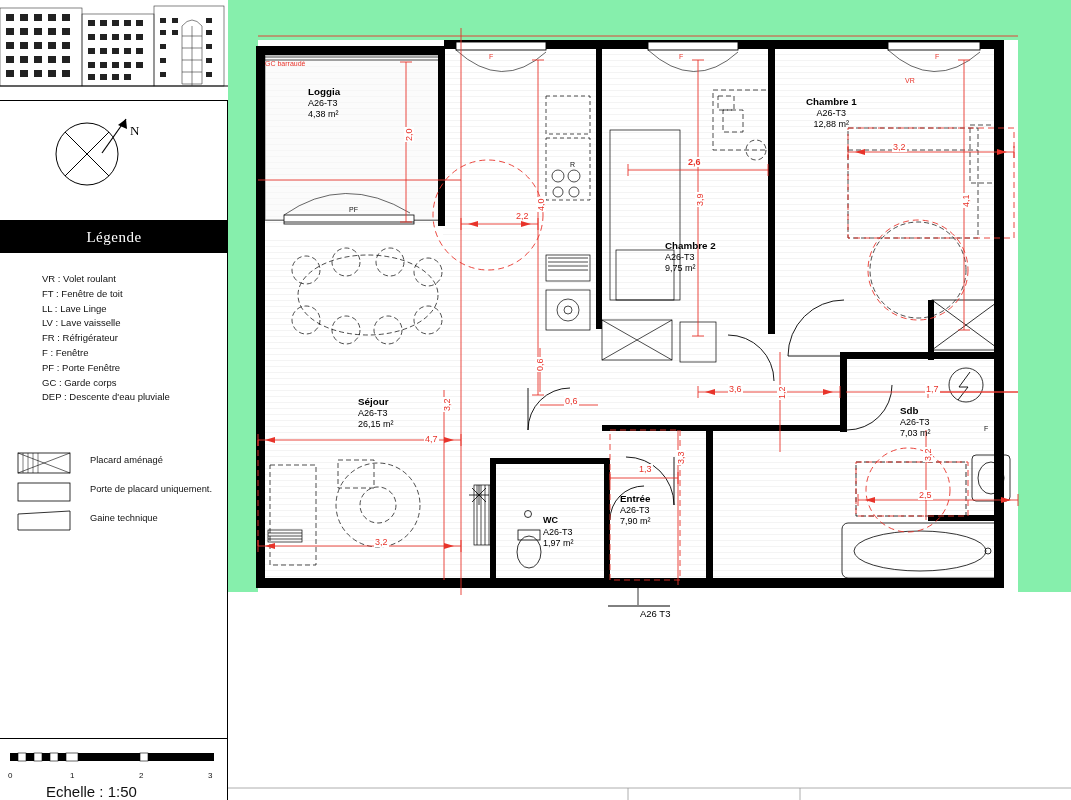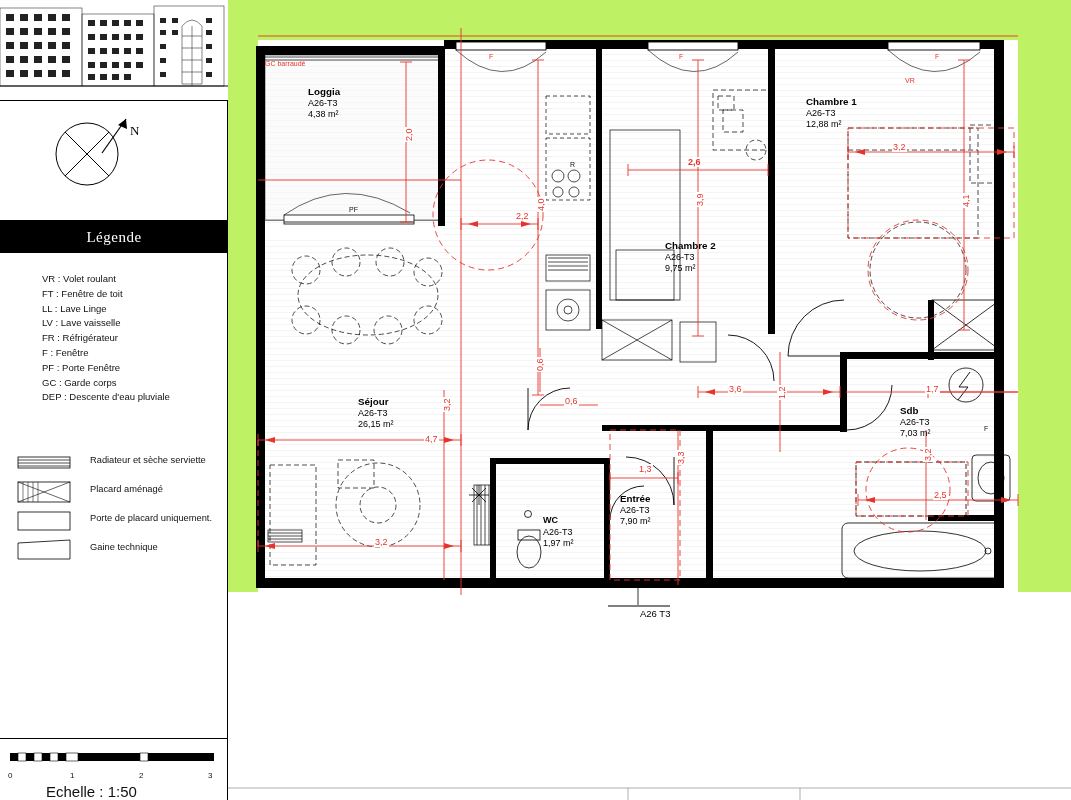--- a/index.html
+++ b/index.html
@@ -135,21 +135,21 @@
     font-size: 15px;
     color: #111;
     padding-left: 20px;
   }
 
   
   #drawing {
     position: absolute;
     left: 228px; top: 0;
     width: 843px; height: 592px;
-    background: #bef264;
+    background: #86efac;
   }
   #drawing svg { display:block; }
 
   .room-label {
     position: absolute;
     font-size: 9px;
     line-height: 11.5px;
     color: #000;
     white-space: nowrap;
   }
@@ -307,29 +307,20 @@
       <div>LV : Lave vaisselle</div>
       <div>FR : Réfrigérateur</div>
       <div>F : Fenêtre</div>
       <div>PF : Porte Fenêtre</div>
       <div>GC : Garde corps</div>
       <div>DEP : Descente d'eau pluviale</div>
     </div>
 
     <div id="symbols">
 
-      <div class="sym-row">
-        <svg class="sym-art" viewBox="0 0 60 26">
-          <rect x="4" y="7" width="52" height="11" fill="none" stroke="#000" stroke-width="0.8"></rect>
-          <line x1="4" y1="10" x2="56" y2="10" stroke="#000" stroke-width="0.7"></line>
-          <line x1="4" y1="13" x2="56" y2="13" stroke="#000" stroke-width="0.7"></line>
-          <line x1="4" y1="16" x2="56" y2="16" stroke="#000" stroke-width="0.7"></line>
-        </svg>
-        <div class="sym-label">Radiateur et sèche serviette</div>
-      </div>
 
       <div class="sym-row">
         <svg class="sym-art" viewBox="0 0 60 26">
           <rect x="4" y="3" width="52" height="20" fill="none" stroke="#000" stroke-width="0.8"></rect>
           <line x1="4" y1="3" x2="56" y2="23" stroke="#000" stroke-width="0.6"></line>
           <line x1="4" y1="23" x2="56" y2="3" stroke="#000" stroke-width="0.6"></line>
           <line x1="9" y1="3" x2="9" y2="23" stroke="#000" stroke-width="0.5"></line>
           <line x1="14" y1="3" x2="14" y2="23" stroke="#000" stroke-width="0.5"></line>
           <line x1="19" y1="3" x2="19" y2="23" stroke="#000" stroke-width="0.5"></line>
           <line x1="24" y1="3" x2="24" y2="23" stroke="#000" stroke-width="0.5"></line>
@@ -695,21 +686,21 @@
       <line x1="400" y1="788" x2="400" y2="800" stroke="#999" stroke-width="0.8"></line>
       <line x1="572" y1="788" x2="572" y2="800" stroke="#999" stroke-width="0.8"></line>
     </svg>
 
     <div class="room-label" style="left:80px;  top:86px;">
       <div class="rname">Loggia</div>
       <div>A26-T3</div>
       <div>4,38 m²</div>
     </div>
 
-    <div class="room-label" style="left:578px; top:96px;">
+    <div class="room-label" style="left:578px; top:96px;text-align:center;">
       <div class="rname">Chambre 1</div>
       <div>A26-T3</div>
       <div>12,88 m²</div>
     </div>
 
     <div class="room-label" style="left:437px; top:240px;">
       <div class="rname">Chambre 2</div>
       <div>A26-T3</div>
       <div>9,75 m²</div>
     </div>
@@ -750,21 +741,21 @@
     <div class="dimtxt vert" style="left:307px; top:372px;">0,6</div>
     <div class="dimtxt" style="left:336px; top:396px;">0,6</div>
     <div class="dimtxt" style="left:500px; top:384px;">3,6</div>
     <div class="dimtxt vert" style="left:549px; top:400px;">1,2</div>
     <div class="dimtxt" style="left:697px; top:384px;">1,7</div>
     <div class="dimtxt vert" style="left:214px; top:412px;">3,2</div>
     <div class="dimtxt" style="left:196px; top:434px;">4,7</div>
     <div class="dimtxt" style="left:410px; top:464px;">1,3</div>
     <div class="dimtxt vert" style="left:448px; top:465px;">3,3</div>
     <div class="dimtxt vert" style="left:695px; top:462px;">3,2</div>
-    <div class="dimtxt" style="left:690px; top:490px;margin-left:15px;">2,5</div>
+    <div class="dimtxt" style="left:690px; top:490px;">2,5</div>
     <div class="dimtxt" style="left:146px; top:537px;">3,2</div>
 
     <div class="tag-txt" style="left:37px;  top:60px;">GC barraudé</div>
     <div class="tag-txt" style="left:261px; top:53px;">F</div>
     <div class="tag-txt" style="left:451px; top:53px;">F</div>
     <div class="tag-txt" style="left:707px; top:53px;">F</div>
     <div class="tag-txt" style="left:677px; top:77px;">VR</div>
     <div class="blk-txt" style="left:121px; top:206px;">PF</div>
     <div class="blk-txt" style="left:342px; top:161px;">R</div>
     <div class="blk-txt" style="left:756px; top:425px;">F</div>

